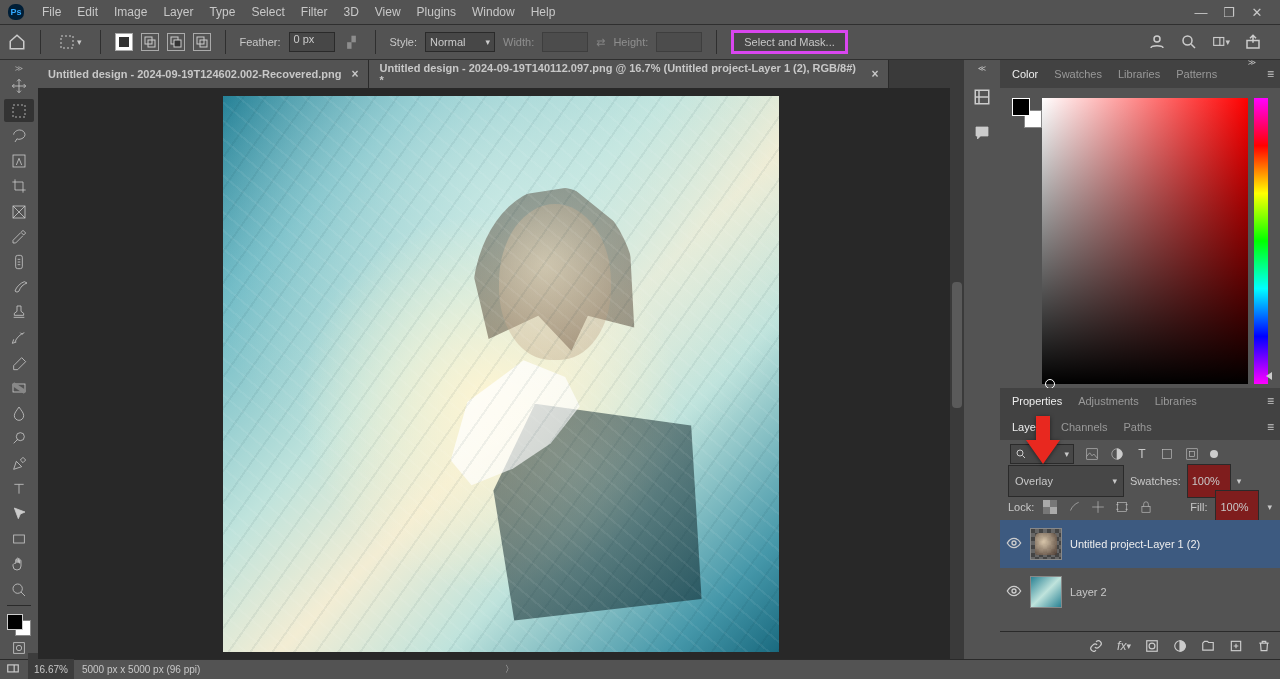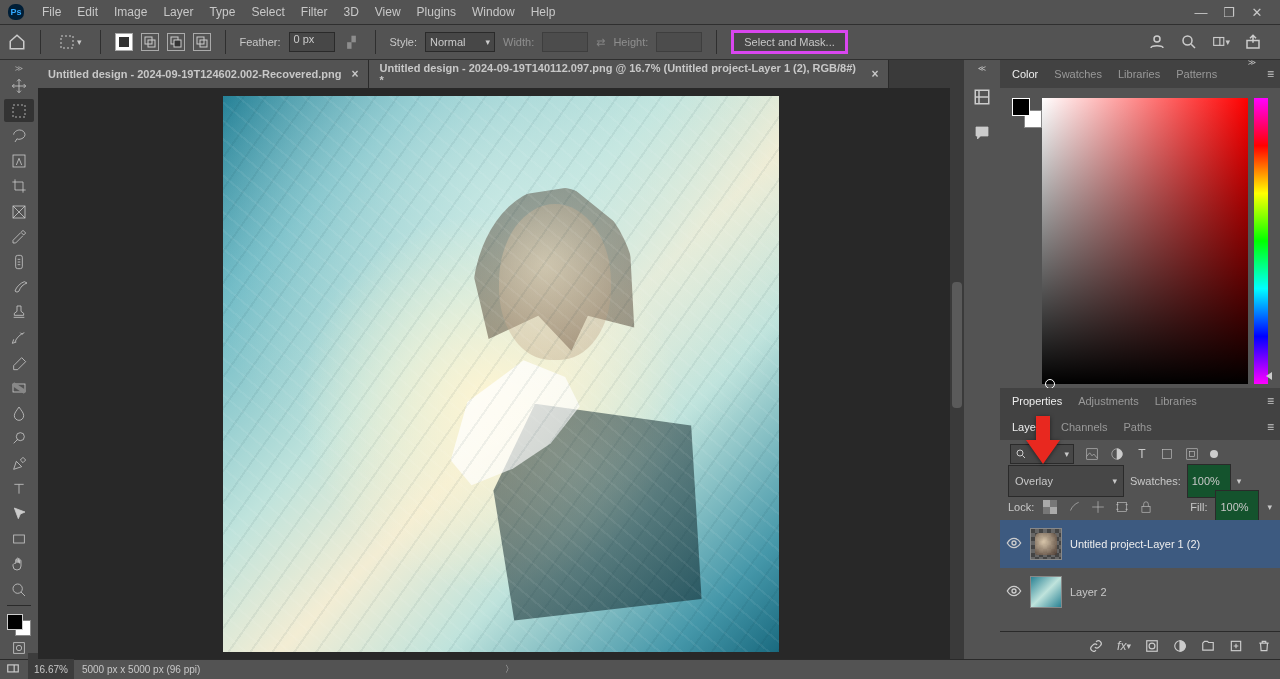--- a/index.html
+++ b/index.html
@@ -103,21 +103,21 @@
 .layers-arrow svg { filter:drop-shadow(0 1px 2px rgba(0,0,0,.5)); }
 
 .layers-toolbar { height:28px; display:flex; align-items:center; padding:0 10px; gap:10px; }
 .lt-search { width:64px; height:20px; background:#474747; border:1px solid #2a2a2a; display:flex;align-items:center;justify-content:space-between;padding:0 4px; }
 .lt-icons { display:flex; gap:9px; align-items:center; }
 .lt-icons .ic { width:16px;height:16px; display:flex;align-items:center;justify-content:center; font-size:12px; }
 .lt-dot { width:8px;height:8px;border-radius:50%;background:#ccc; }
 
 .blend-row { height:26px; display:flex; align-items:center; padding:0 8px; gap:6px; }
 .blend-select { flex:1; height:32px; background:#474747; border:1px solid #2a2a2a; display:flex;align-items:center;justify-content:space-between;padding:0 6px; max-width:116px;}
-.opacity-input { width:44px; height:20px; background:#14532d; border:1px solid #2a2a2a; padding:16px 4px; display:flex;align-items:center; }
+.opacity-input { width:44px; height:20px; background:#7f1d1d; border:1px solid #2a2a2a; padding:16px 4px; display:flex;align-items:center; }
 .chev-sm { font-size:9px; }
 
 .lock-row { height:26px; display:flex; align-items:center; padding:0 8px; gap:8px; }
 .lock-row .lic { width:16px;height:16px;display:flex;align-items:center;justify-content:center; }
 
 .layer-list { flex:1; overflow:hidden; }
 .layer-row { height:48px; display:flex; align-items:center; padding:8px 6px; gap:8px; }
 .layer-row.selected { background:#3d5a80; color:#eee; }
 .layer-eye { width:16px; }
 .layer-thumb { width:32px; height:32px; border:1px solid #888; background:#222; position:relative; overflow:hidden;}

